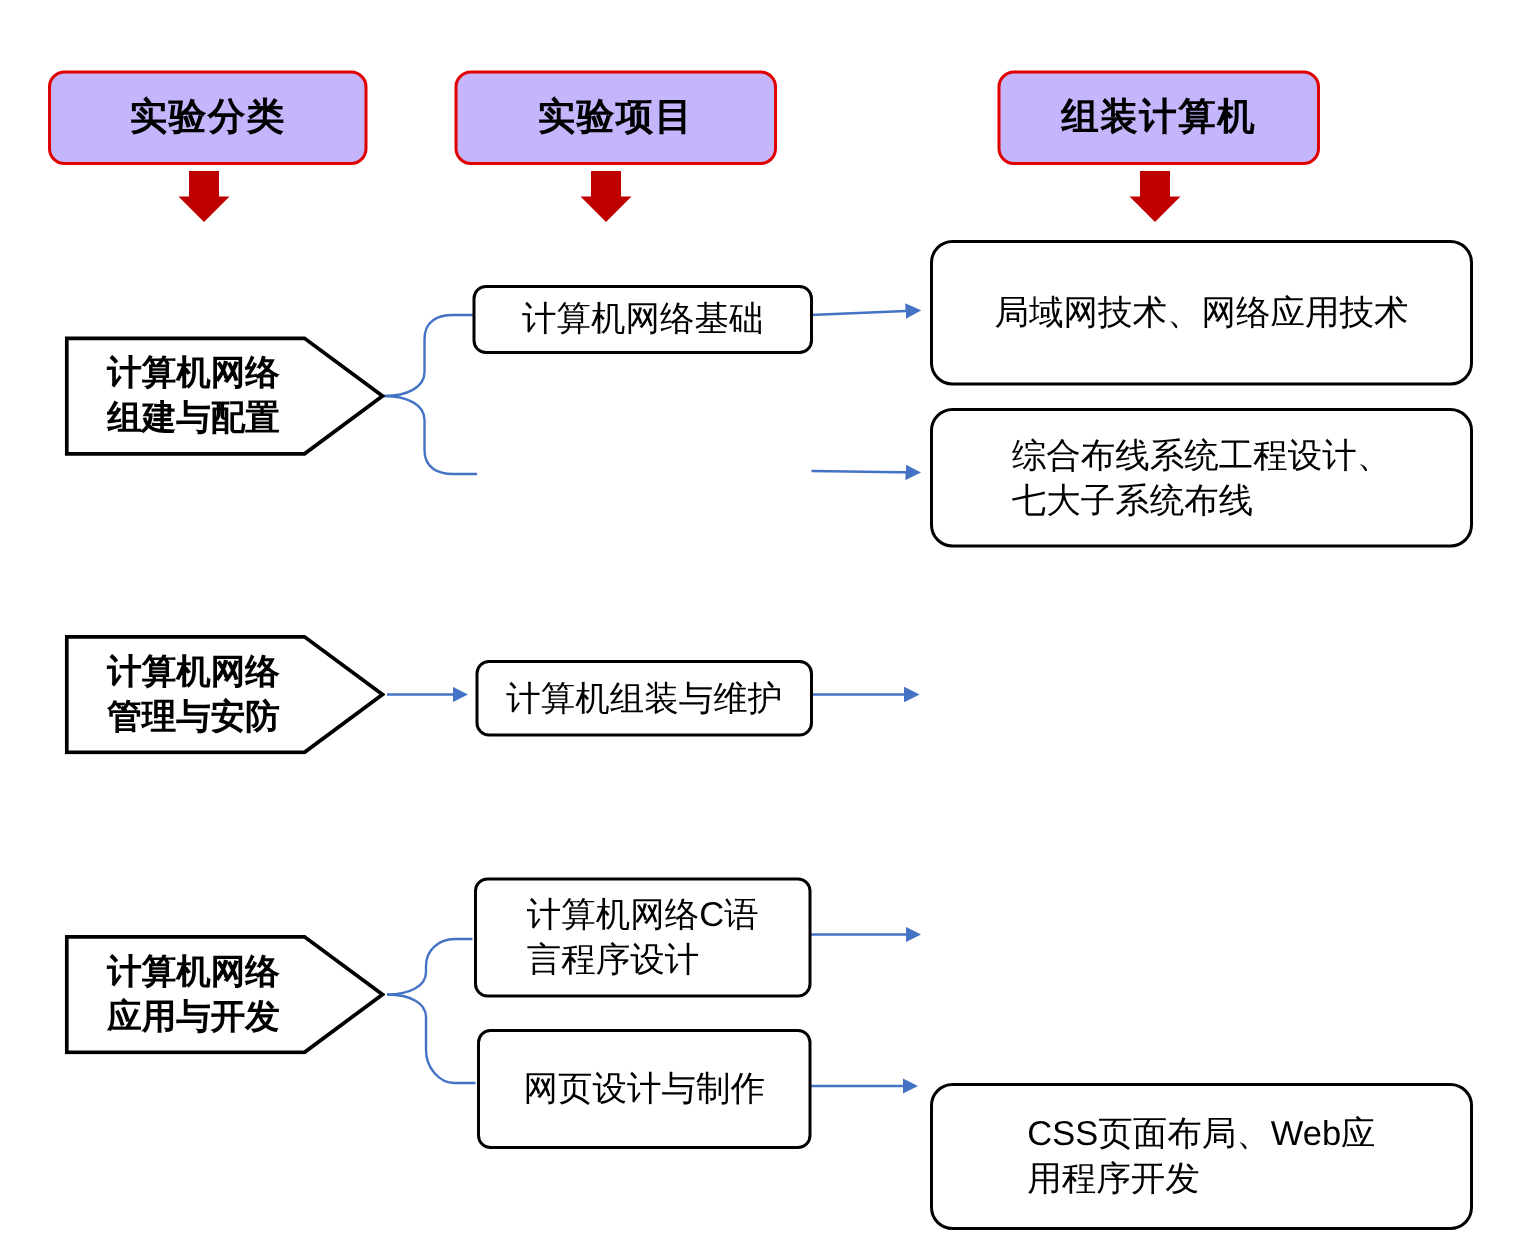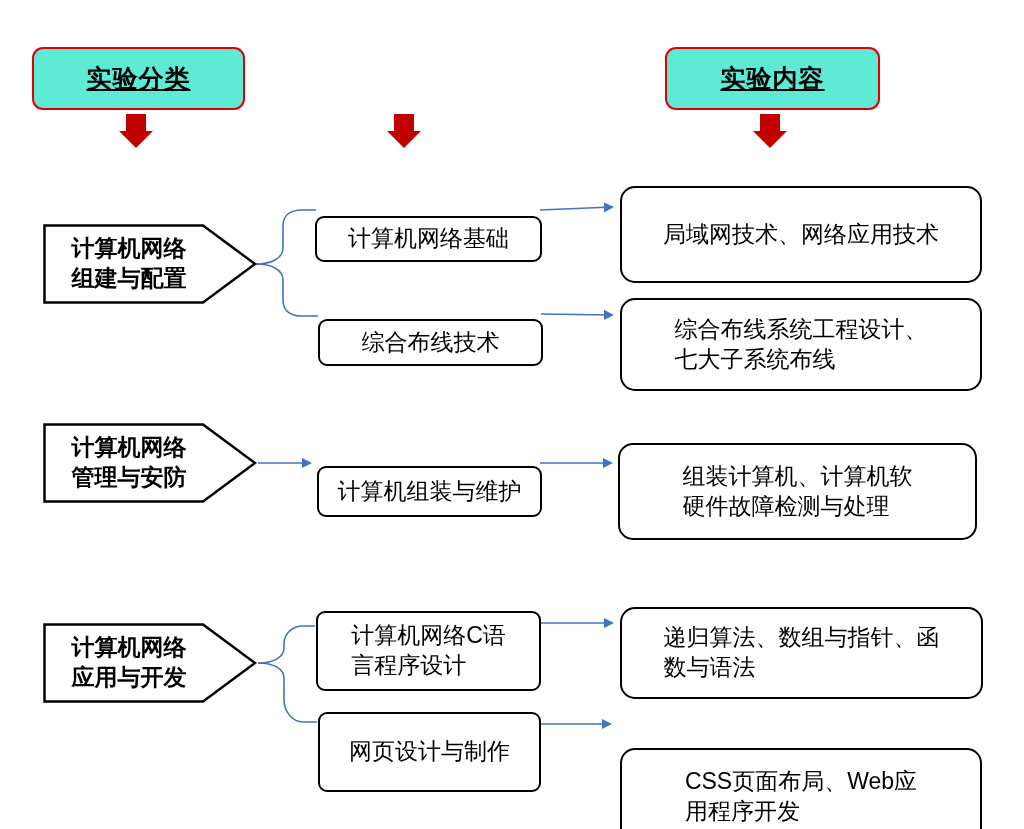--- a/index.html
+++ b/index.html
@@ -1,25 +1,25 @@
 <!DOCTYPE html>
 <html style="--red-border: #e00000; --red-arrow: #c00000; --blue: #4472c4; --box-border: #000000;"><head>
 <meta charset="utf-8">
 <style>
   html,body{margin:0;padding:0;background:#fff;}
   body{font-family:"Liberation Sans","DejaVu Sans",sans-serif;color:#000;}
   #canvas{position:relative;width:1024px;height:829px;background:#fff;overflow:hidden;}
   #wires{position:absolute;left:0;top:0;width:1024px;height:829px;}
 
-  .hbox{position:absolute;background:#5eead4;border:2.5px solid var(--red-border,#e00000);
+  .hbox{position:absolute;background:#c4b5fd;border:2.5px solid var(--red-border,#e00000);
         border-radius:11px;display:flex;align-items:center;justify-content:center;
-        font-weight:bold;font-size:25px;letter-spacing:1px;text-decoration:underline;}
+        font-weight:bold;font-size:25px;letter-spacing:1px;}
 
   .box{position:absolute;background:#fff;border:2.5px solid var(--box-border,#000);
-       display:flex;align-items:center;justify-content:center;font-size:23px;margin-top:26px;}
+       display:flex;align-items:center;justify-content:center;font-size:23px;}
   .mid{border-radius:9px;}
   .content{border-radius:15px;}
 
   .label{white-space:pre-line;line-height:1.3;text-align:left;}
   .tcenter{text-align:center;}
 
   .pent{position:absolute;font-weight:bold;}
   .pent svg{position:absolute;left:0;top:0;display:block;}
   .pent .pshape{fill:#fff;stroke:var(--box-border,#000);stroke-width:2.5;}
   .pent .label-wrap{position:absolute;left:0;top:0;width:172px;height:100%;
@@ -57,22 +57,25 @@
     <path class="wire" d="M258,663 C274,663 284,657 284,648 L284,644 C284,633 293,626 303,626 L315,626"></path>
     <path class="wire" d="M258,663 C274,663 284,669 284,678 L284,700 C284,712 293,722 303,722 L317,722"></path>
 
     <path class="wire" marker-end="url(#ah)" d="M539,623 L612,623"></path>
     <path class="wire" marker-end="url(#ah)" d="M539,724 L610,724"></path>
   </svg>
 
   <div class="hbox" style="left:32px;top:47px;width:209px;height:59px">
     <span class="label tcenter">实验分类</span>
   </div>
+  <div class="hbox" style="left:303px;top:47px;width:211px;height:59px">
+    <span class="label tcenter">实验项目</span>
+  </div>
   <div class="hbox" style="left:665px;top:47px;width:211px;height:59px">
-    <span class="label tcenter">实验内容</span>
+    <span class="label tcenter">组装计算机</span>
   </div>
 
   <div class="pent" style="left:43px;top:224px;width:214px;height:80px">
     <svg width="214" height="80" viewBox="0 0 214 80">
       <polygon class="pshape" points="1.5,1.5 160,1.5 212,40 160,78.5 1.5,78.5"></polygon>
     </svg>
     <div class="label-wrap">
         <span class="label tcenter">计算机网络
 组建与配置</span>
       </div>
@@ -92,47 +95,36 @@
     </svg>
     <div class="label-wrap">
         <span class="label tcenter">计算机网络
 应用与开发</span>
       </div>
   </div>
 
   <div class="box mid" style="left:315px;top:190px;width:223px;height:42px">
     <span class="label tcenter">计算机网络基础</span>
   </div>
-  <div class="box mid" style="left:318px;top:293px;width:221px;height:43px">
-    <span class="label tcenter">综合布线技术</span>
-  </div>
   <div class="box mid" style="left:317px;top:440px;width:221px;height:47px">
     <span class="label tcenter">计算机组装与维护</span>
   </div>
   <div class="box mid" style="left:316px;top:585px;width:221px;height:76px">
     <span class="label">计算机网络C语
 言程序设计</span>
   </div>
   <div class="box mid" style="left:318px;top:686px;width:219px;height:76px">
     <span class="label tcenter">网页设计与制作</span>
   </div>
 
   <div class="box content" style="left:620px;top:272px;width:358px;height:89px">
     <span class="label">综合布线系统工程设计、
 七大子系统布线</span>
   </div>
   <div class="box content" style="left:620px;top:160px;width:358px;height:93px">
     <span class="label">局域网技术、网络应用技术</span>
   </div>
-  <div class="box content" style="left:618px;top:417px;width:355px;height:93px">
-    <span class="label">组装计算机、计算机软
-硬件故障检测与处理</span>
-  </div>
-  <div class="box content" style="left:620px;top:581px;width:359px;height:88px">
-    <span class="label">递归算法、数组与指针、函
-数与语法</span>
-  </div>
   <div class="box content" style="left:620px;top:722px;width:358px;height:94px">
     <span class="label">CSS页面布局、Web应
 用程序开发</span>
   </div>
 
 </div>
 
 </body></html>

